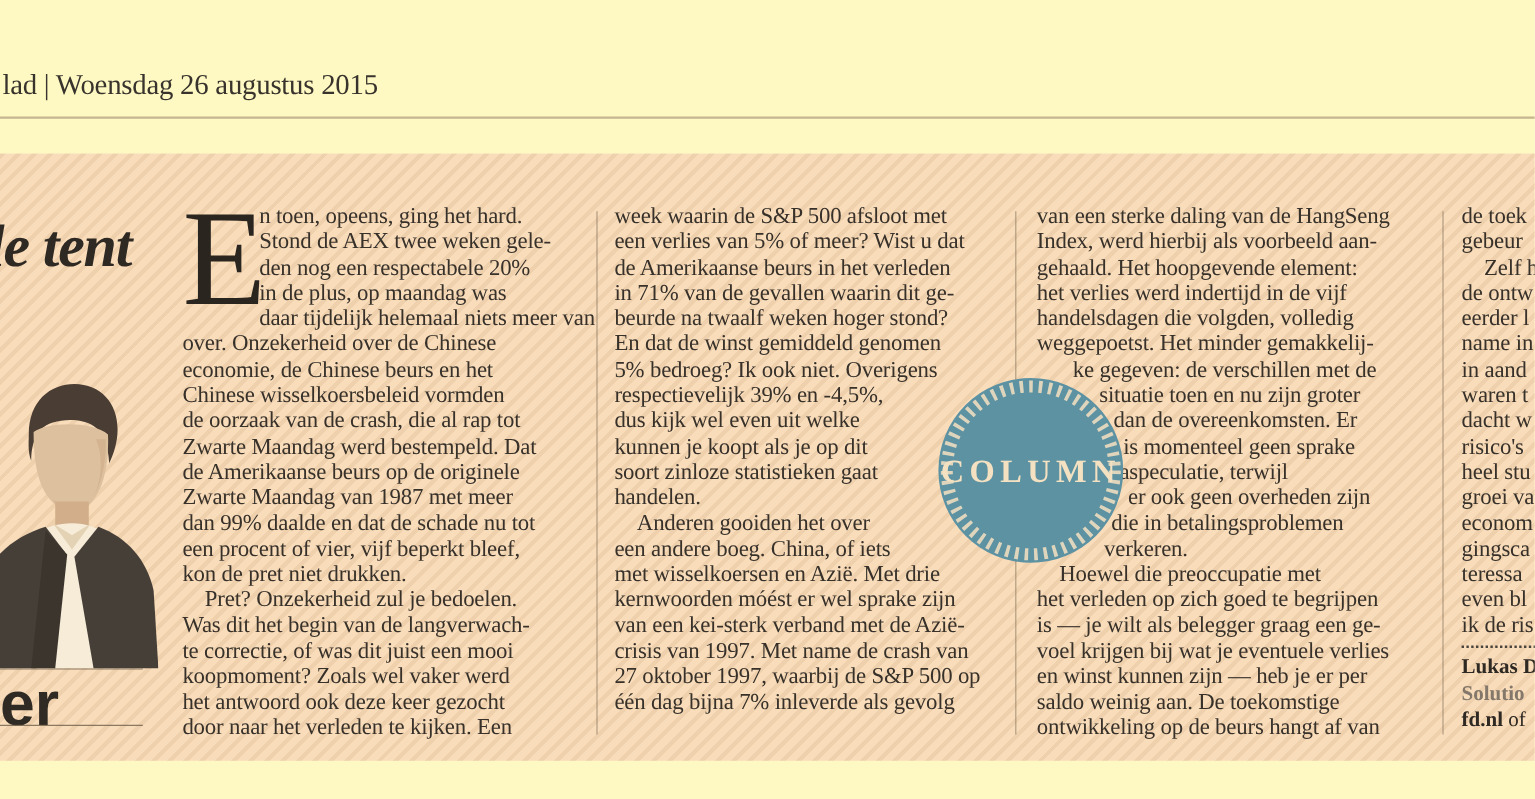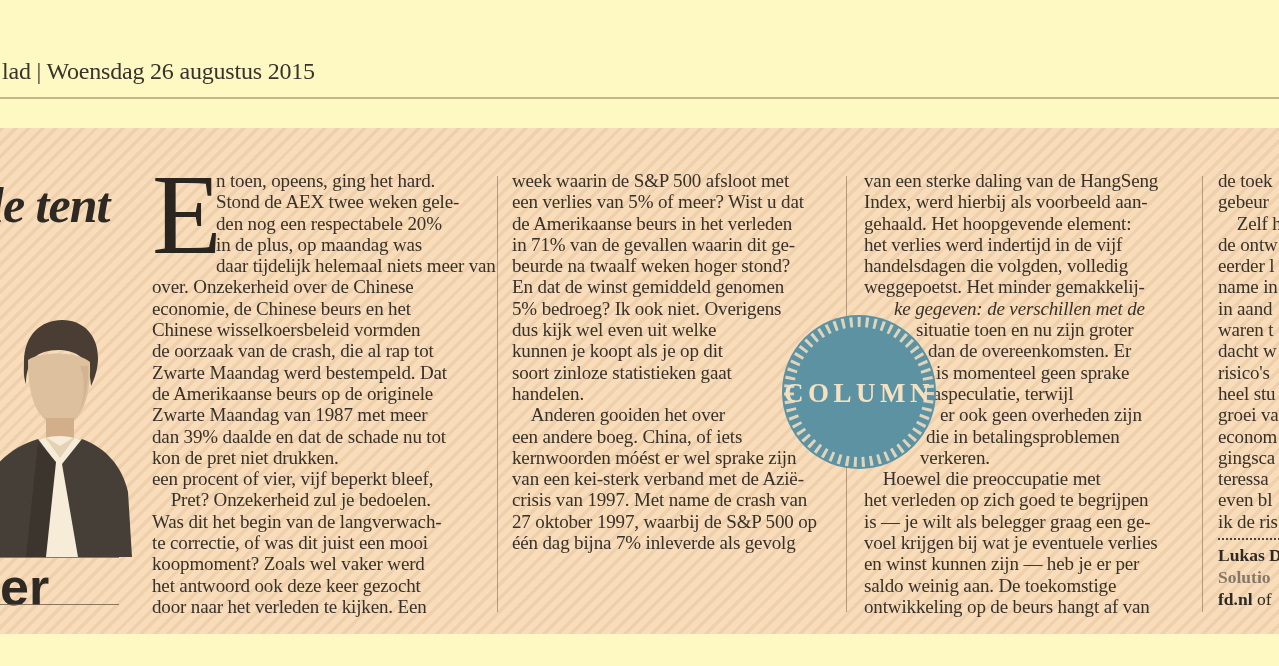--- a/index.html
+++ b/index.html
@@ -54,21 +54,21 @@
   .line{
     white-space:pre;height:21.3px;line-height:21.3px;
     font-size:19px;letter-spacing:-0.15px;color:#37312a;
   }
   .dropcap{
     float:left;width:54px;height:85px;
     font-size:114px;line-height:0.76;color:#2a251f;
     margin:2px 10px 0 0;
   }
   
-  .col3 .line:nth-child(7){padding-left:30px;font-style:italic;}
+  .col3 .line:nth-child(7){padding-left:30px;}
   .col3 .line:nth-child(8){padding-left:52px;}
   .col3 .line:nth-child(9){padding-left:64px;}
   .col3 .line:nth-child(10){padding-left:72px;}
   .col3 .line:nth-child(11){}
   .col3 .line:nth-child(12){padding-left:76px;}
   .col3 .line:nth-child(13){padding-left:62px;}
   .col3 .line:nth-child(14){padding-left:56px;}
   
   .vline{position:absolute;top:176px;height:436px;width:0;border-left:1.5px solid rgba(140,120,95,0.65);}
   .v1{left:497px;} .v2{left:846px;} .v3{left:1202px;}
@@ -122,47 +122,49 @@
       <div class="line">den nog een respectabele 20%</div>
       <div class="line">in de plus, op maandag was</div>
       <div class="line">daar tijdelijk helemaal niets meer van</div>
       <div class="line">over. Onzekerheid over de Chinese</div>
       <div class="line">economie, de Chinese beurs en het</div>
       <div class="line">Chinese wisselkoersbeleid vormden</div>
       <div class="line">de oorzaak van de crash, die al rap tot</div>
       <div class="line">Zwarte Maandag werd bestempeld. Dat</div>
       <div class="line">de Amerikaanse beurs op de originele</div>
       <div class="line">Zwarte Maandag van 1987 met meer</div>
-      <div class="line">dan 39% daalde en dat de schade nu tot</div>
+      <div class="line">dan 99% daalde en dat de schade nu tot</div>
+      <div class="line">een procent of vier, vijf beperkt bleef,</div>
       <div class="line">kon de pret niet drukken.</div>
-      <div class="line">een procent of vier, vijf beperkt bleef,</div>
       <div class="line">  Pret? Onzekerheid zul je bedoelen.</div>
       <div class="line">Was dit het begin van de langverwach-</div>
       <div class="line">te correctie, of was dit juist een mooi</div>
       <div class="line">koopmoment? Zoals wel vaker werd</div>
       <div class="line">het antwoord ook deze keer gezocht</div>
       <div class="line">door naar het verleden te kijken. Een</div>
     </div>
 
   <div class="vline v1"></div>
 
   <div class="col col2">
       <div class="line">week waarin de S&amp;P 500 afsloot met</div>
       <div class="line">een verlies van 5% of meer? Wist u dat</div>
       <div class="line">de Amerikaanse beurs in het verleden</div>
       <div class="line">in 71% van de gevallen waarin dit ge-</div>
       <div class="line">beurde na twaalf weken hoger stond?</div>
       <div class="line">En dat de winst gemiddeld genomen</div>
       <div class="line">5% bedroeg? Ik ook niet. Overigens</div>
+      <div class="line">respectievelijk 39% en -4,5%,</div>
       <div class="line">dus kijk wel even uit welke</div>
       <div class="line">kunnen je koopt als je op dit</div>
       <div class="line">soort zinloze statistieken gaat</div>
       <div class="line">handelen.</div>
       <div class="line">  Anderen gooiden het over</div>
       <div class="line">een andere boeg. China, of iets</div>
+      <div class="line">met wisselkoersen en Azië. Met drie</div>
       <div class="line">kernwoorden móést er wel sprake zijn</div>
       <div class="line">van een kei-sterk verband met de Azië-</div>
       <div class="line">crisis van 1997. Met name de crash van</div>
       <div class="line">27 oktober 1997, waarbij de S&amp;P 500 op</div>
       <div class="line">één dag bijna 7% inleverde als gevolg</div>
     </div>
 
   <div class="vline v2"></div>
 
   <div class="col col3">

